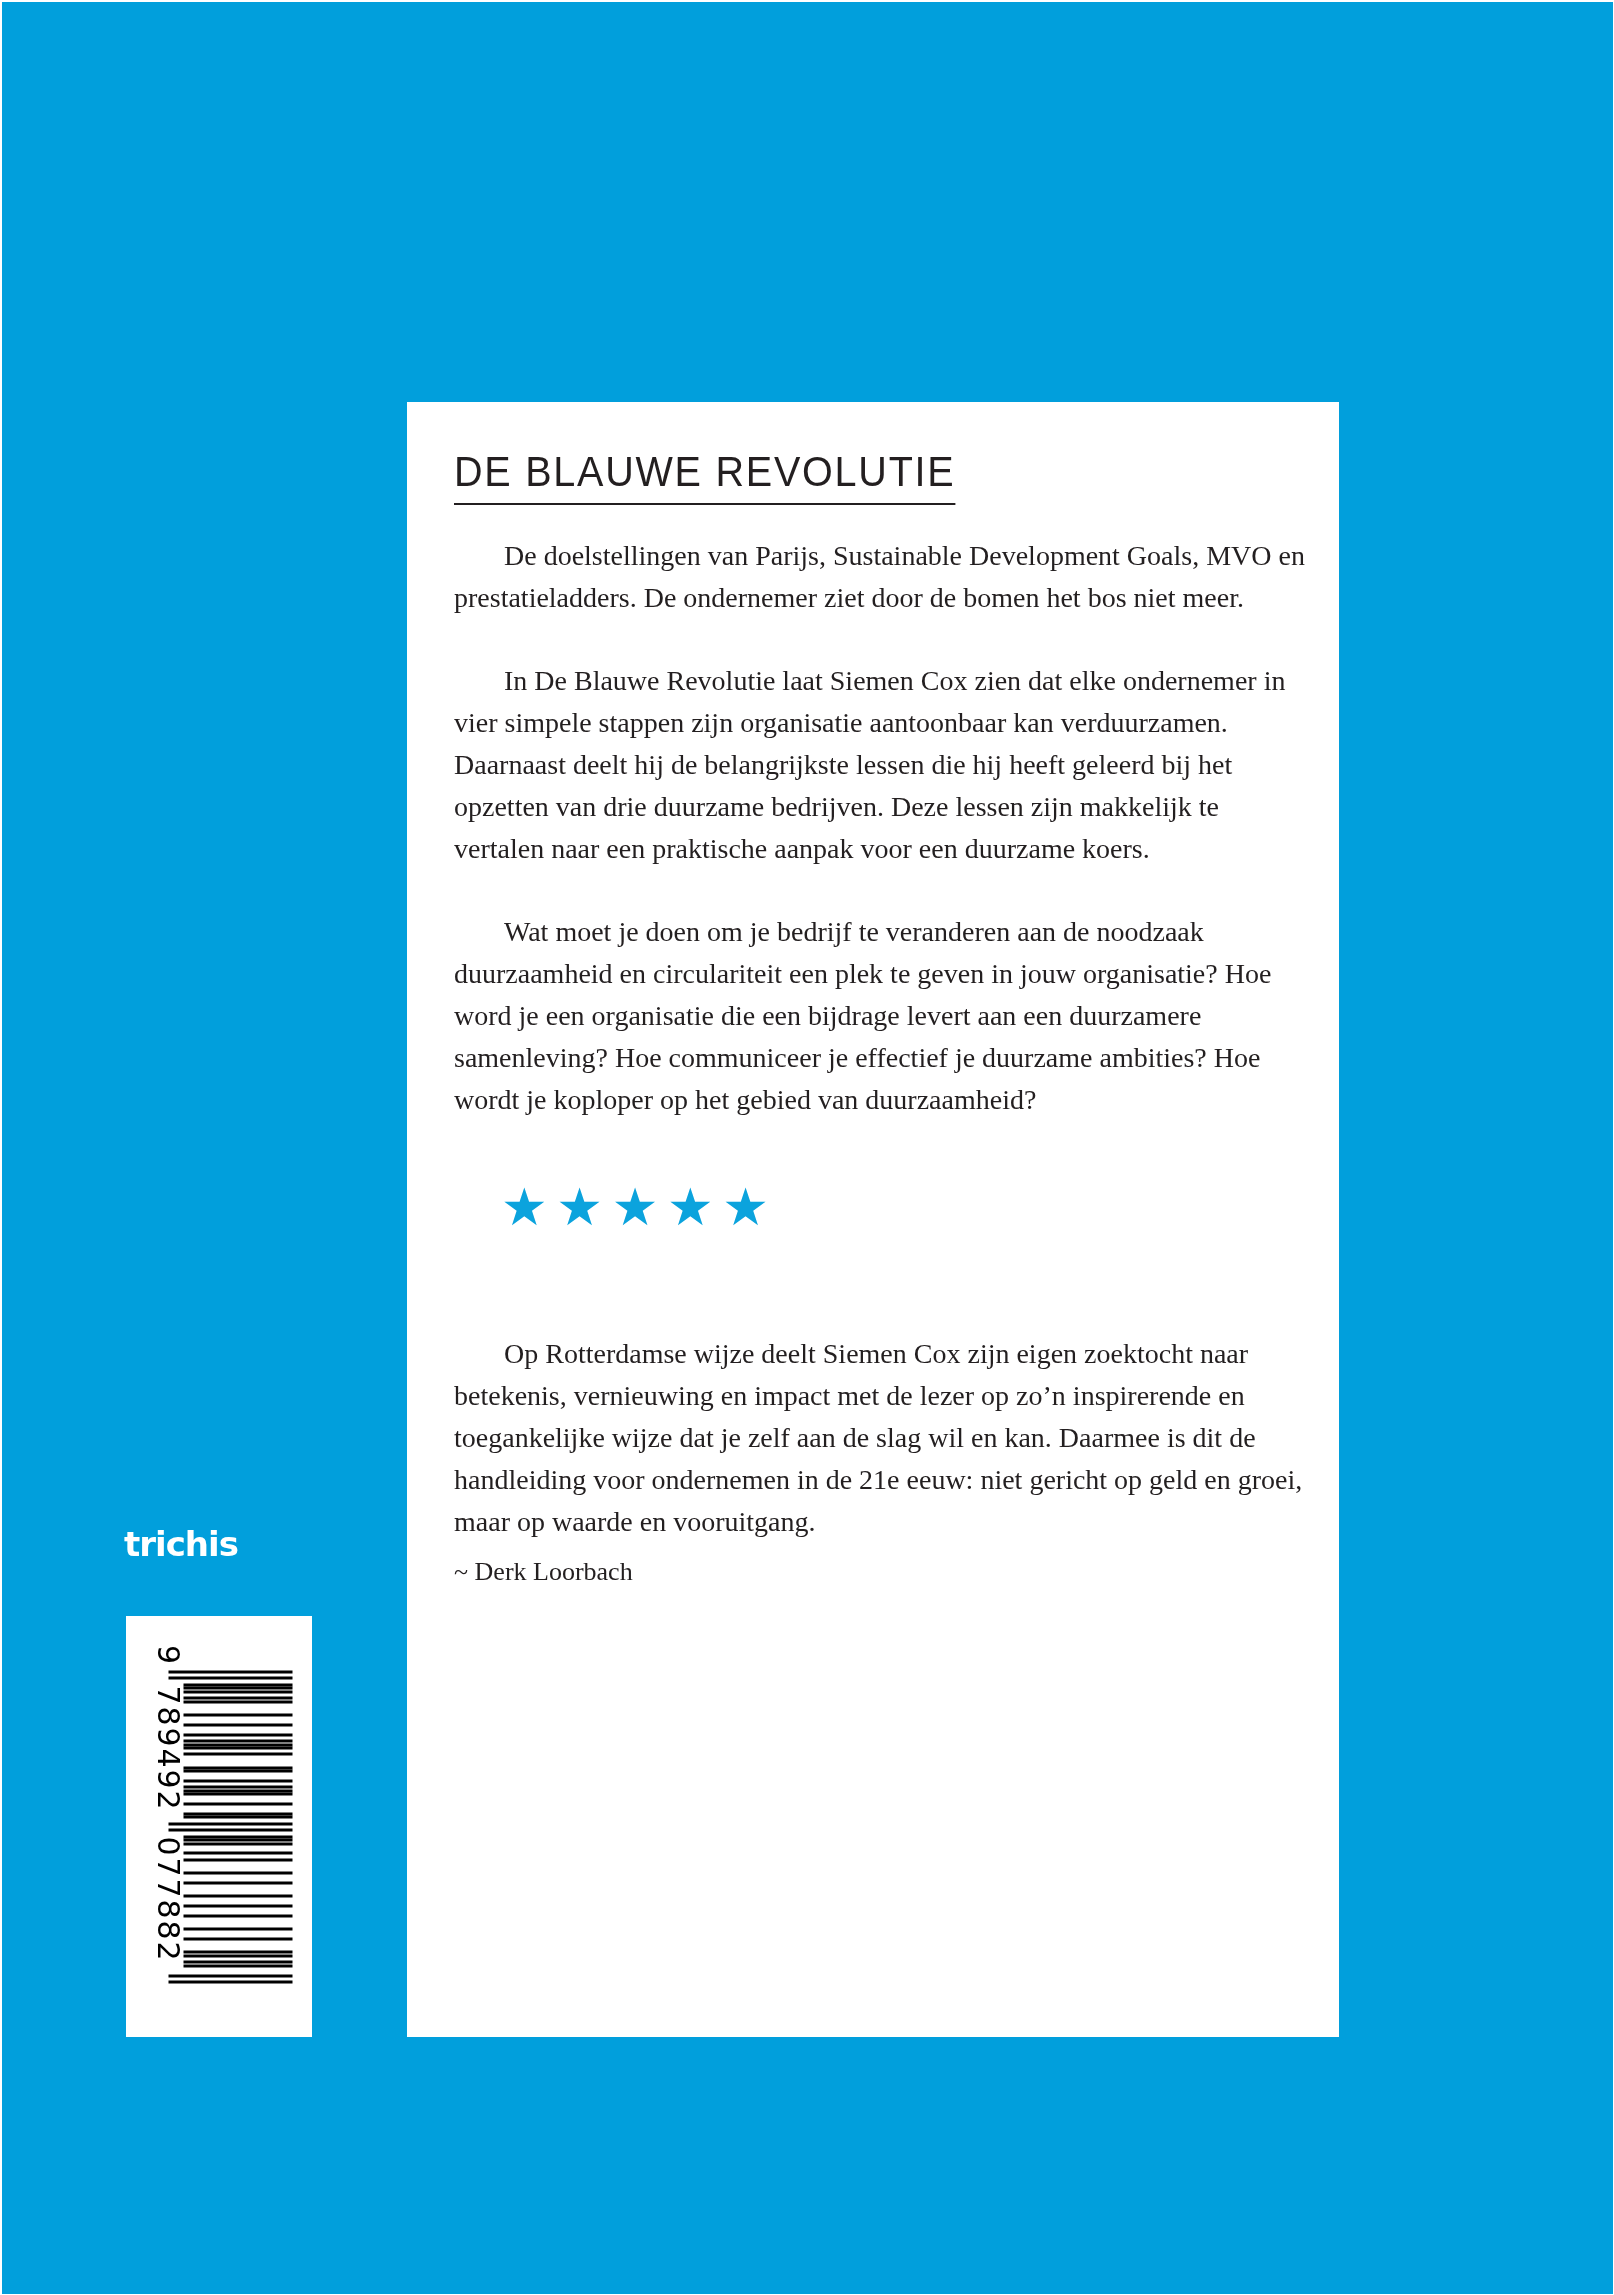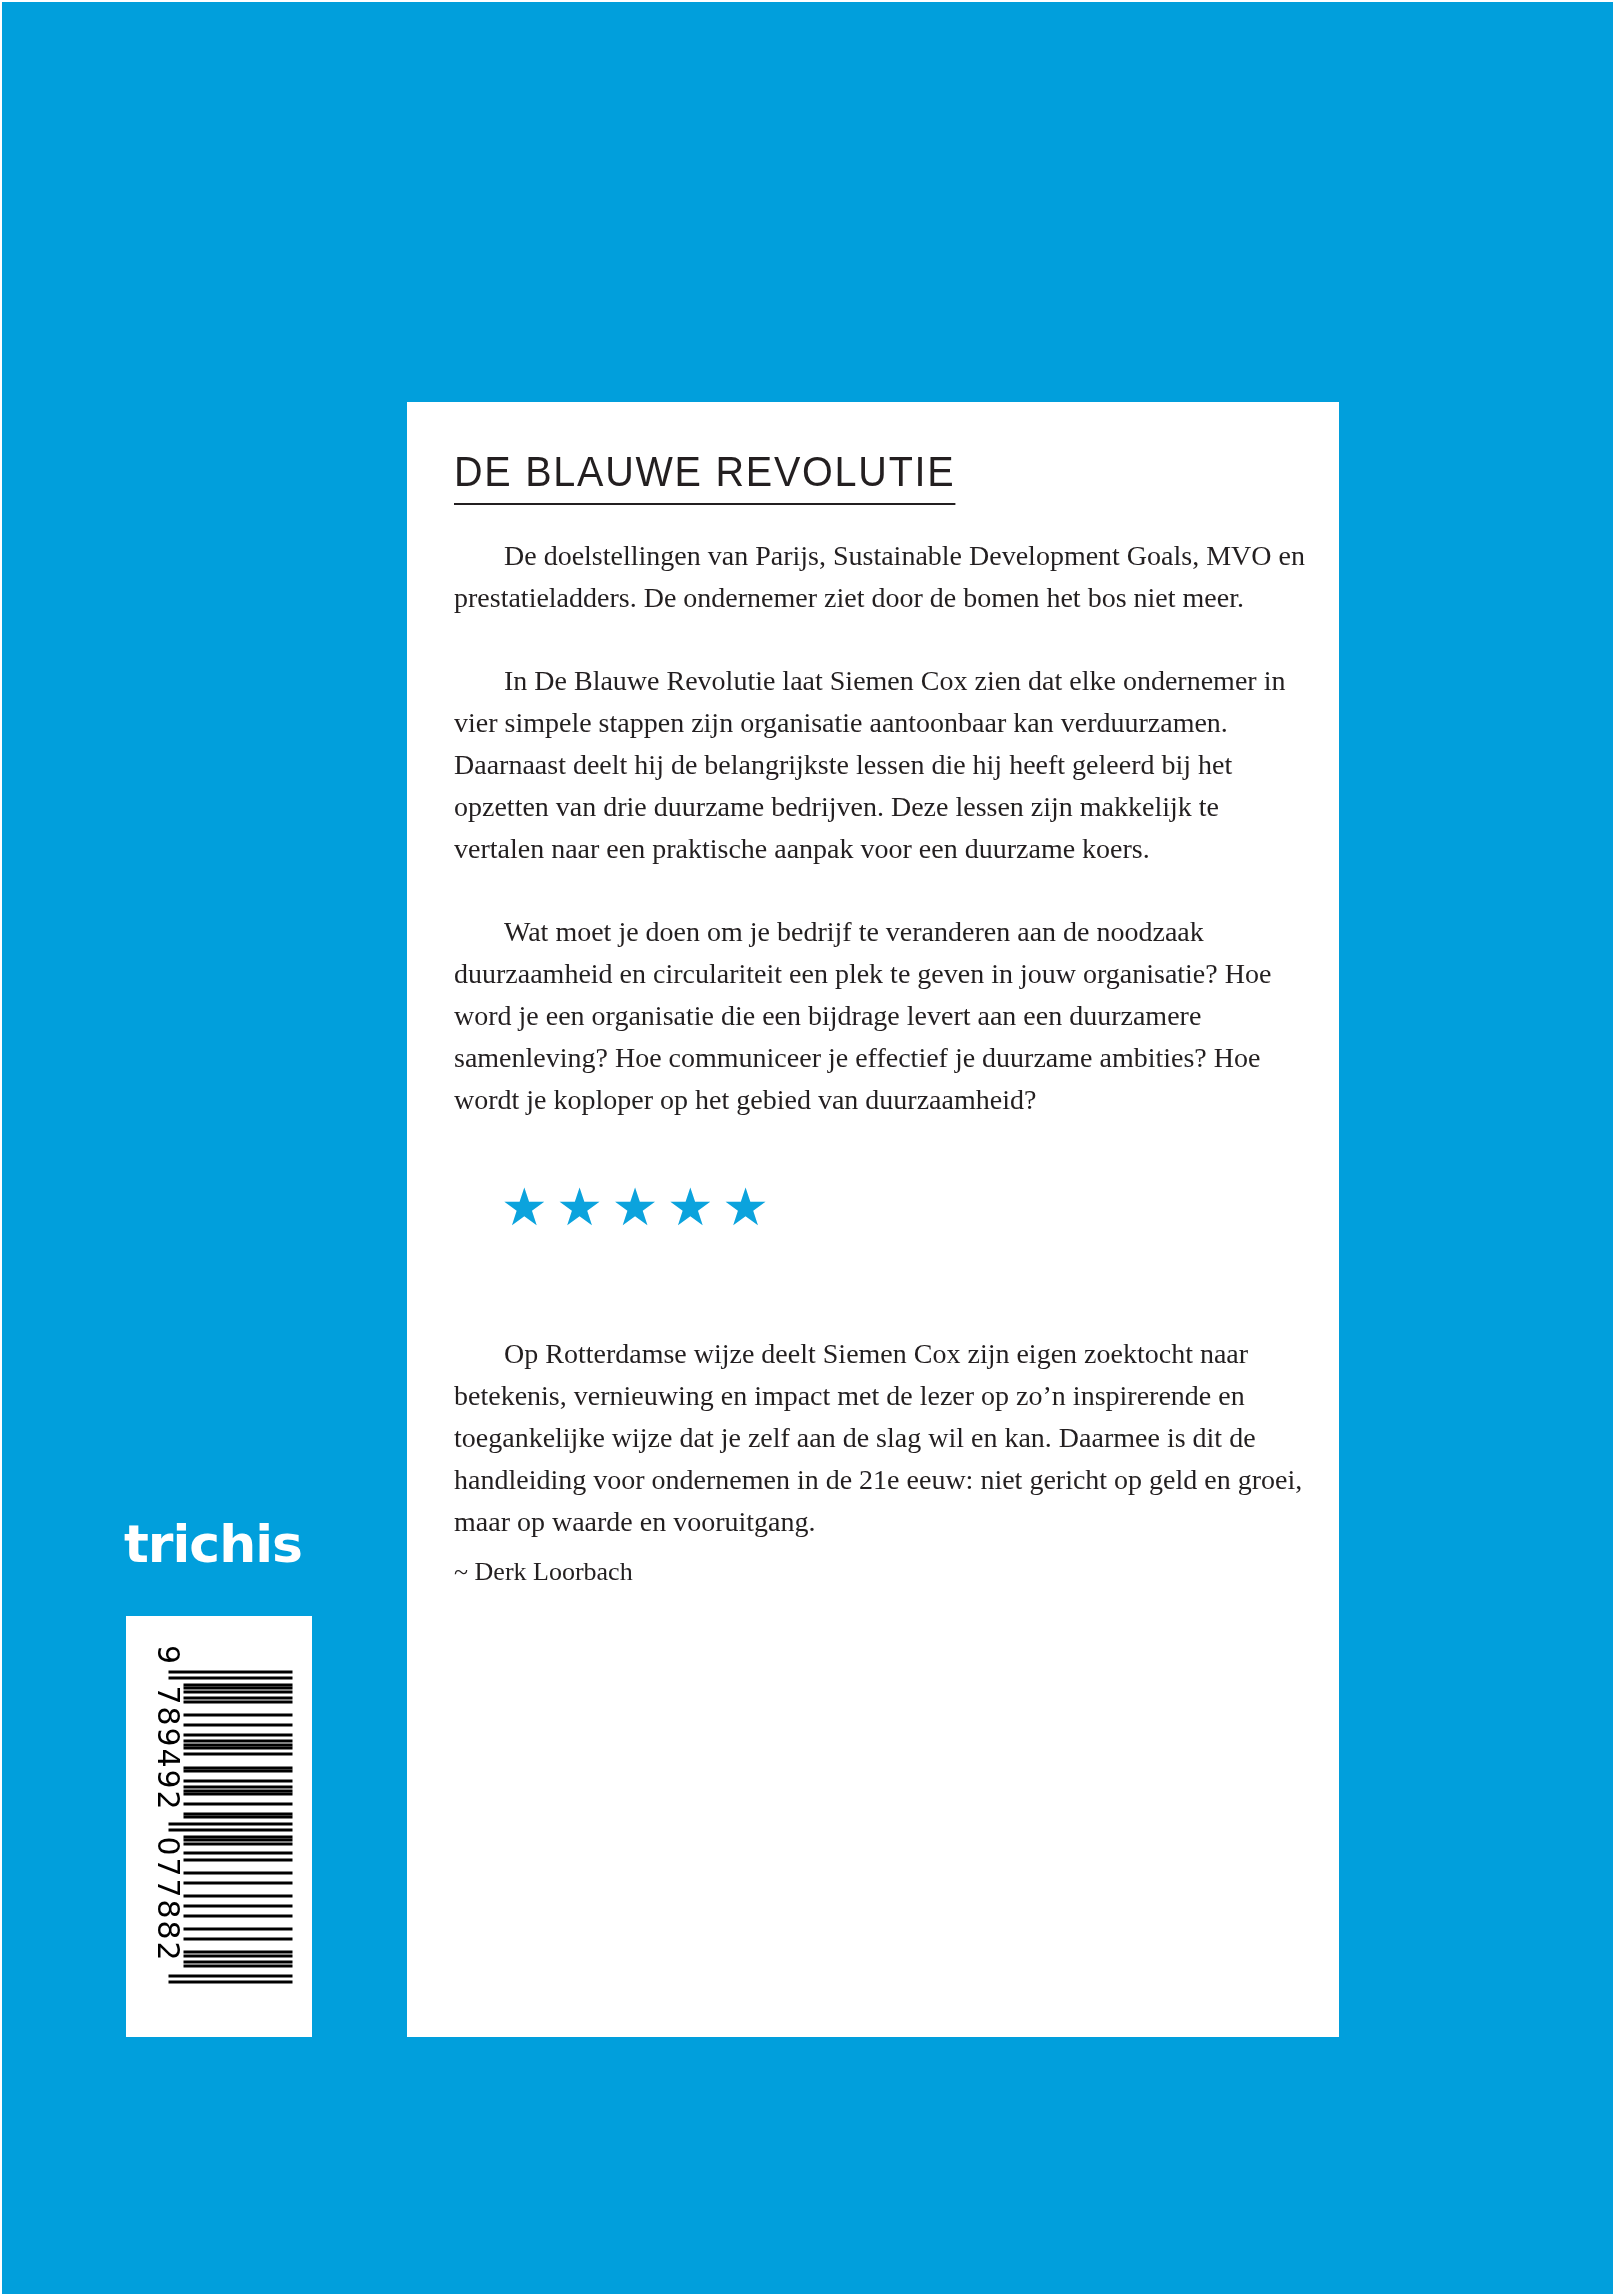--- a/index.html
+++ b/index.html
@@ -63,21 +63,21 @@
     line-height:42px;
     text-indent:0;
     margin-top:8px;
   }
   
   .publisher-logo{
     position:absolute;
     left:122px; top:1514px;
     font-family:"DejaVu Sans", sans-serif;
     font-weight:bold;
-    font-size:52px;
+    font-size:34px;
     line-height:56px;
     letter-spacing:-1px;
     color:#ffffff;
   }
   
   .barcode-box{
     position:absolute;
     left:124px; top:1614px;
     width:186px; height:421px;
     background:var(--panel);

